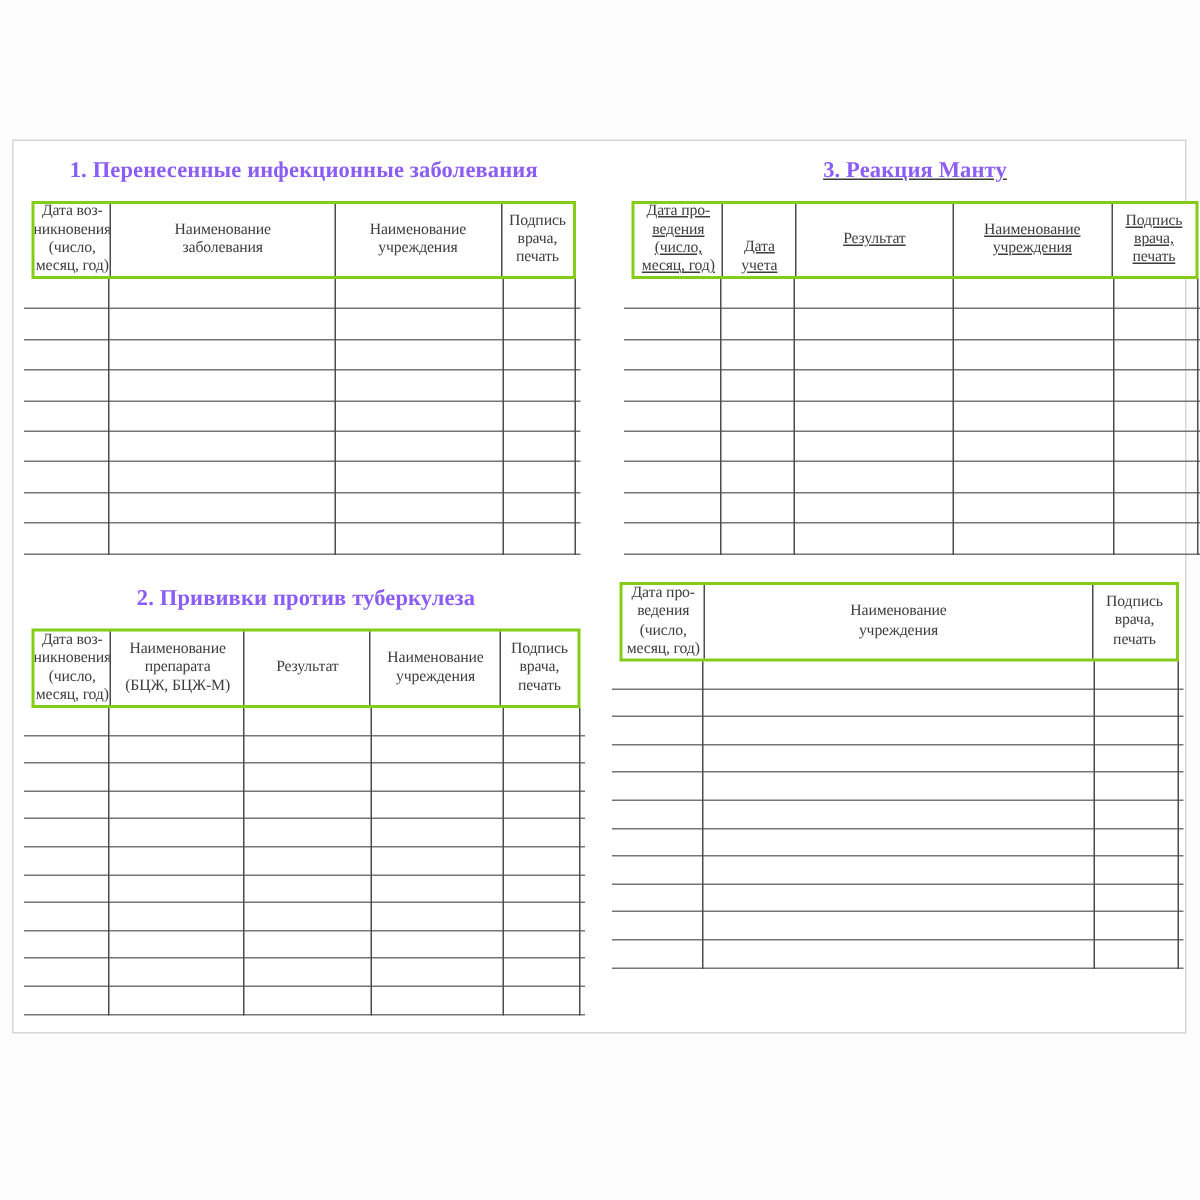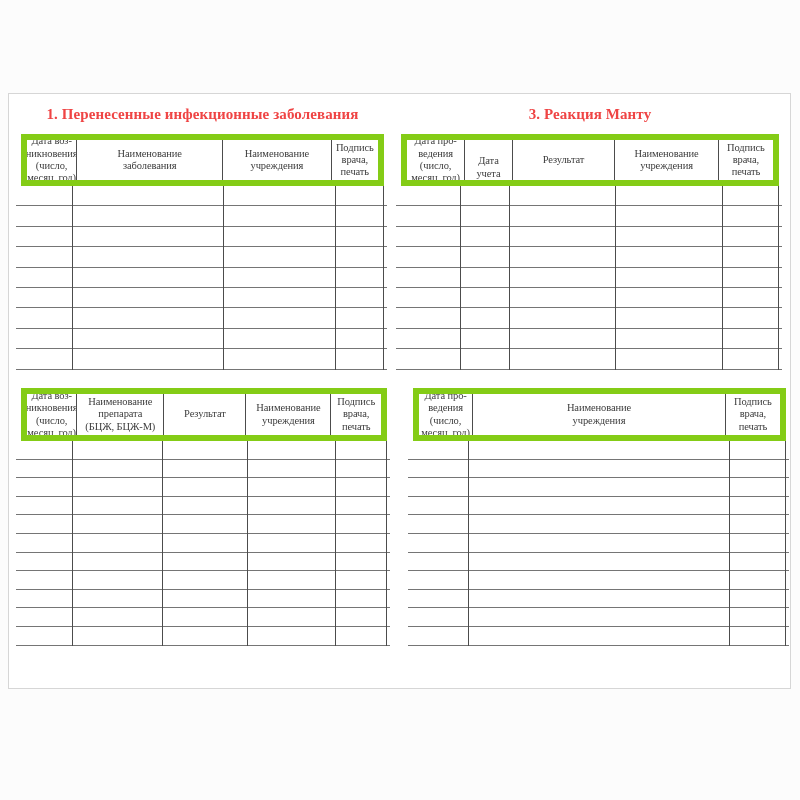--- a/index.html
+++ b/index.html
@@ -11,25 +11,25 @@
     overflow:hidden;
   }
   .page {
     position:absolute; left:8px; top:93px; width:783px; height:596px;
     background:#ffffff; border:1px solid #d6d6d6; box-sizing:border-box;
   }
   .tbl { position:absolute; }
   .ttl {
     font-size:15px; font-weight:bold; text-align:center;
     line-height:22px; height:22px; margin-bottom:9px;
-    white-space:nowrap; color:#ef4444; letter-spacing:0.1px;
+    white-space:nowrap; color:#8b5cf6; letter-spacing:0.1px;
   }
   .thead {
     display:flex; align-items:stretch;
-    border:6px solid #84cc16; box-sizing:border-box; background:#ffffff;
+    border:2px solid #84cc16; box-sizing:border-box; background:#ffffff;
   }
   .top    .thead { height:52px; }
   .bottom .thead { height:53px; }
   .hc {
     flex:0 0 auto; box-sizing:border-box;
     border-right:1px solid #4c4c4c;
     display:flex; align-items:center; justify-content:center;
     overflow:hidden; padding:0 1px;
   }
   .hc:last-child { border-right:none; }
@@ -43,21 +43,21 @@
     box-sizing:border-box;
     border-bottom:1px solid #757575;
     margin:0 -3px 0 -5px;
   }
   .top    .trow { height:20.4px; }
   .bottom .trow { height:18.6px; }
   .trow:last-child { border-bottom-color:#4c4c4c; }
   .vline { position:absolute; top:0; bottom:0; width:1px; background:#4c4c4c; }
 
   #t1 { left:12px;  top:9px;   width:363px; }
-  #t3 { left:392px; top:9px;   width:378px; }
+  #t3 { left:412px; top:9px;   width:378px;text-decoration:underline; }
   #t2 { left:12px;  top:294px; width:366px; }
   #t4 { left:404px; top:294px; width:373px; }
 </style>
 </head>
 <body>
 
 <div class="page">
 
   <section class="tbl top" id="t1">
     <div class="ttl">1. Перенесенные инфекционные заболевания</div>
@@ -137,20 +137,21 @@
         <div class="trow"></div>
         <div class="vline" style="left: calc(15.9% - 1px);"></div>
         <div class="vline" style="left: calc(28.9% - 1px);"></div>
         <div class="vline" style="left: calc(56.9% - 1px);"></div>
         <div class="vline" style="left: calc(85.2% - 1px);"></div>
         <div class="vline" style="left: calc(100% - 1px);"></div>
       </div>
   </section>
 
   <section class="tbl bottom" id="t2">
+    <div class="ttl">2. Прививки против туберкулеза</div>
     <div class="thead">
       <div class="hc" style="width: 14.2%;">
           <span class="hlabel">Дата воз-
 никновения
 (число,
 месяц, год)</span>
         </div>
       <div class="hc" style="width: 24.6%;">
           <span class="hlabel">Наименование
 препарата

